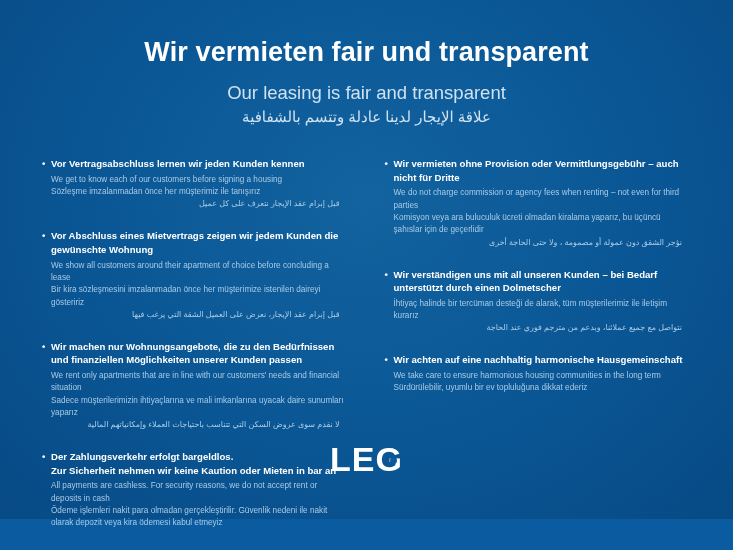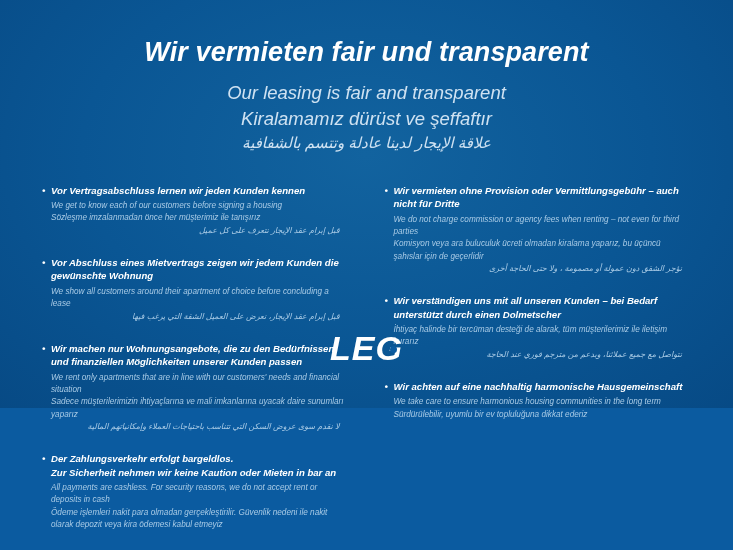--- a/index.html
+++ b/index.html
@@ -10,24 +10,23 @@
     width: 733px;
     height: 550px;
     background: #0b5ba0;
     font-family: "Liberation Sans", sans-serif;
     color: #ffffff;
     overflow: hidden;
   }
   .poster {
     position: relative;
     width: 733px;
-    height: 408px;
+    height: 519px;
     background: radial-gradient(ellipse at 50% 38%, #12639f 0%, #0a5694 55%, #074a85 100%);
     box-sizing: border-box;
-    font-style: italic;
   }
   .headline-block {
     text-align: center;
     padding-top: 38px;
   }
   .headline {
     font-size: 27px;
     font-weight: bold;
     letter-spacing: 0.1px;
     color: #ffffff;
@@ -118,38 +117,38 @@
   }
 </style>
 </head>
 <body>
 
 <div class="poster">
 
   <div class="headline-block">
     <h1 class="headline">Wir vermieten fair und transparent</h1>
     <p class="subline">Our leasing is fair and transparent</p>
-    <p class="subline">Kiralamamız dürüst ve şeffaftır</p>
     <p class="subline ar">علاقة الإيجار لدينا عادلة وتتسم بالشفافية</p>
   </div>
 
   <div class="columns">
 
     <div class="col">
 
       <div class="item">
         <div class="item-title">Vor Vertragsabschluss lernen wir jeden Kunden kennen</div>
         <div class="item-line">We get to know each of our customers before signing a housing</div>
         <div class="item-line">Sözleşme imzalanmadan önce her müşterimiz ile tanışırız</div>
         <div class="item-line ar">قبل إبرام عقد الإيجار نتعرف على كل عميل</div>
       </div>
 
       <div class="item">
         <div class="item-title">Vor Abschluss eines Mietvertrags zeigen wir jedem Kunden die gewünschte Wohnung</div>
         <div class="item-line">We show all customers around their apartment of choice before concluding a lease</div>
+        <div class="item-line">Bir kira sözleşmesini imzalanmadan önce her müşterimize istenilen daireyi gösteririz</div>
         <div class="item-line ar">قبل إبرام عقد الإيجار، نعرض على العميل الشقة التي يرغب فيها</div>
       </div>
 
       <div class="item">
         <div class="item-title">Wir machen nur Wohnungsangebote, die zu den Bedürfnissen und finanziellen Möglichkeiten unserer Kunden passen</div>
         <div class="item-line">We rent only apartments that are in line with our customers' needs and financial situation</div>
         <div class="item-line">Sadece müşterilerimizin ihtiyaçlarına ve mali imkanlarına uyacak daire sunumları yaparız</div>
         <div class="item-line ar">لا نقدم سوى عروض السكن التي تتناسب باحتياجات العملاء وإمكانياتهم المالية</div>
       </div>
 

